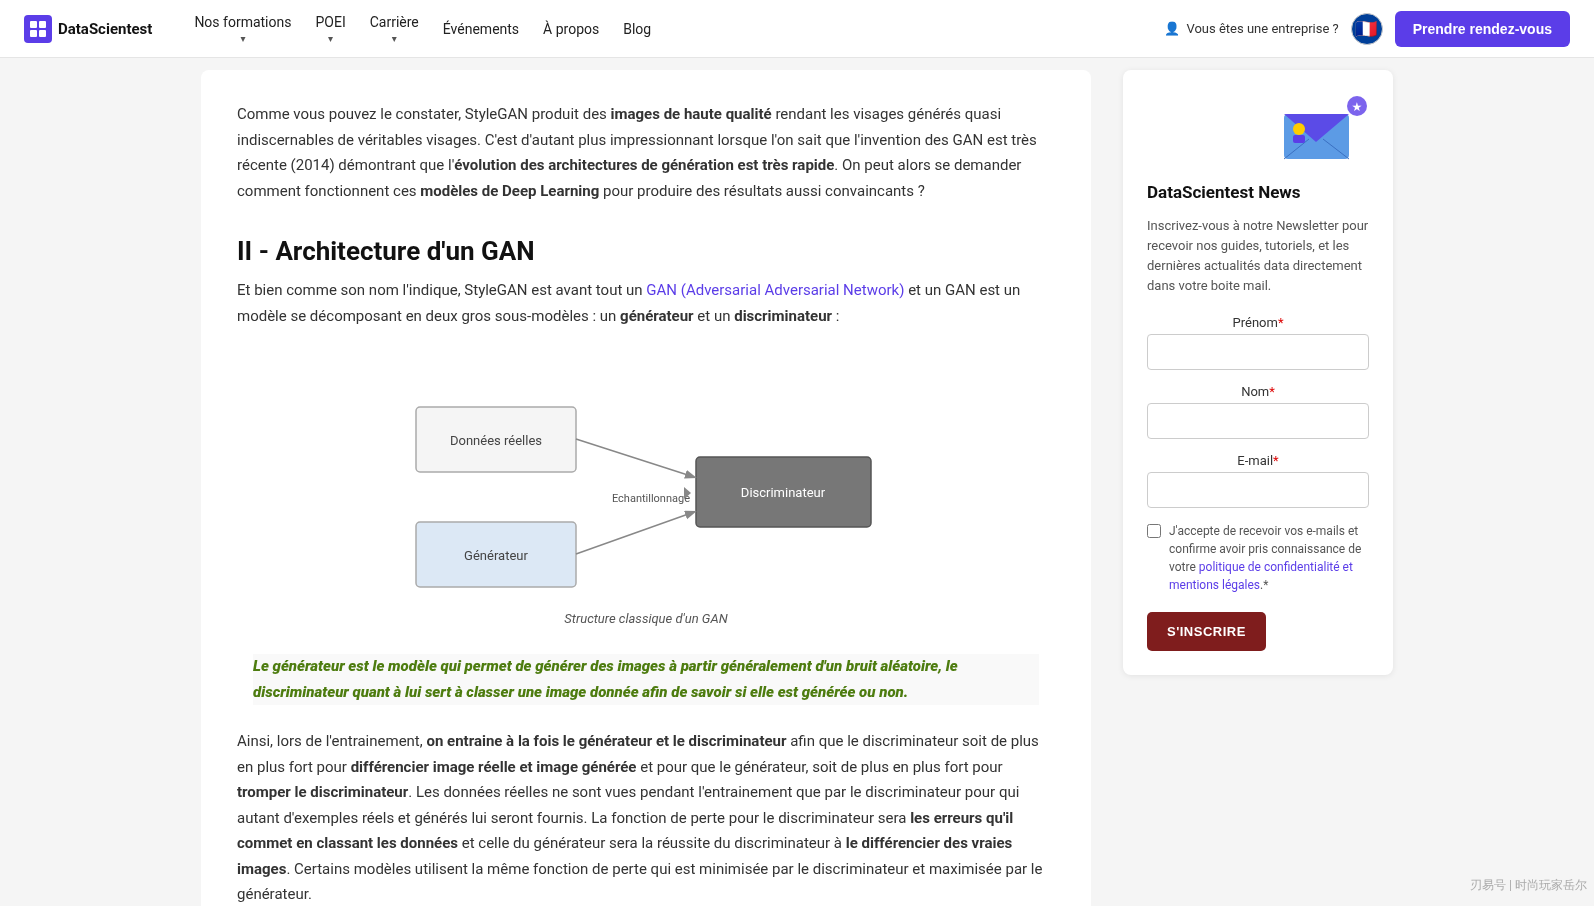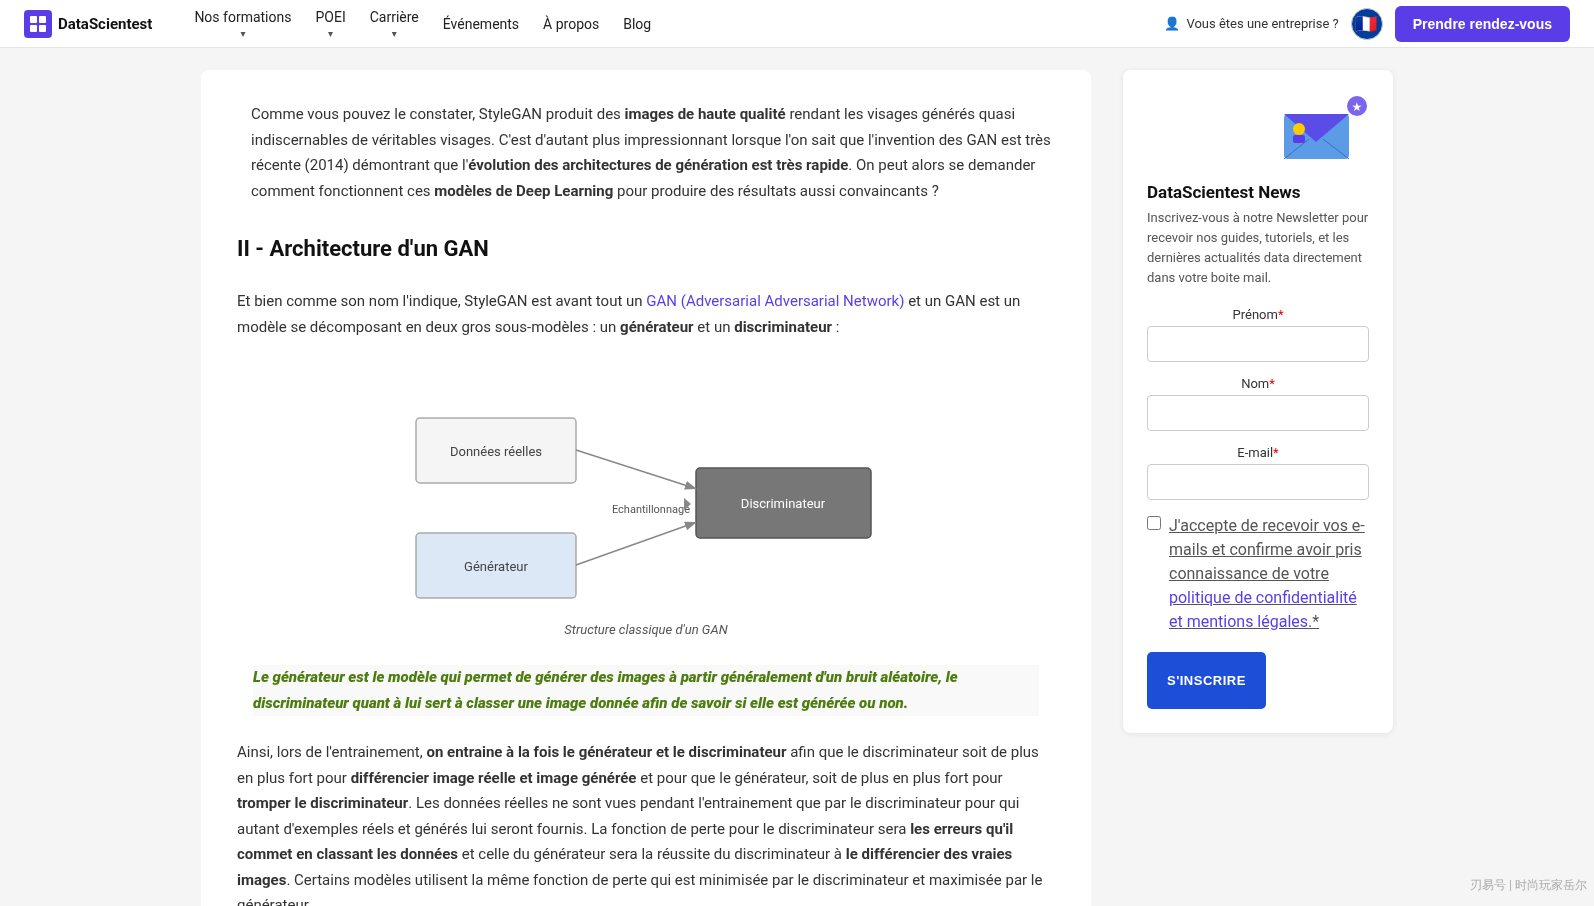--- a/index.html
+++ b/index.html
@@ -4,21 +4,21 @@
   <style>
     * { box-sizing: border-box; margin: 0; padding: 0; }
     body { font-family: -apple-system, BlinkMacSystemFont, 'Segoe UI', Roboto, sans-serif; background: #f5f5f5; color: #222; font-size: 15px; }
 
     
     .navbar {
       background: #fff;
       display: flex;
       align-items: center;
       padding: 0 24px;
-      height: 48px;
+      height: 58px;
       border-bottom: 1px solid #e5e5e5;
       position: fixed;
       top: 0; left: 0; right: 0;
       z-index: 100;
       gap: 32px;
     }
     .navbar-logo {
       display: flex;
       align-items: center;
       gap: 6px;
@@ -108,28 +108,27 @@
       width: 270px;
       flex-shrink: 0;
     }
 
     
     .intro-text {
       font-size: 15px;
       line-height: 1.7;
       color: #333;
       margin-bottom: 32px;
-      margin-left: 14px;
     }
     .intro-text strong { font-weight: 700; }
     .section-title {
-      font-size: 22px;
+      font-size: 26px;
       font-weight: 700;
       color: #111;
-      margin-bottom: 28px;
+      margin-bottom: 12px;
     }
     .body-text {
       font-size: 15px;
       line-height: 1.7;
       color: #333;
       margin-bottom: 20px;
     }
     .body-text strong { font-weight: 700; }
     .body-text a { color: #5b3de8; text-decoration: none; }
 
@@ -173,21 +172,21 @@
     }
     .sidebar-icon-wrap {
       display: flex;
       justify-content: flex-end;
       margin-bottom: 8px;
     }
     .sidebar-newsletter-title {
       font-size: 17px;
       font-weight: 700;
       color: #111;
-      margin-bottom: 6px;
+      margin-bottom: 14px;
     }
     .sidebar-newsletter-desc {
       font-size: 13px;
       color: #555;
       line-height: 1.55;
       margin-bottom: 18px;
     }
     .form-label {
       font-size: 13px;
       color: #333;
@@ -214,31 +213,30 @@
       margin-bottom: 18px;
     }
     .checkbox-row input[type="checkbox"] {
       margin-top: 2px;
       flex-shrink: 0;
       width: 14px;
       height: 14px;
       cursor: pointer;
     }
     .checkbox-label {
-      font-size: 16px;
+      font-size: 12px;
       color: #555;
       line-height: 1.5;
-      text-decoration: underline;
     }
     .checkbox-label a { color: #5b3de8; text-decoration: none; }
     .subscribe-btn {
-      background: #1d4ed8;
+      background: #7f1d1d;
       color: #fff;
       border: none;
-      padding: 21px 20px;
+      padding: 12px 20px;
       border-radius: 5px;
       font-size: 13px;
       font-weight: 700;
       cursor: pointer;
       letter-spacing: 0.5px;
       text-transform: uppercase;
     }
 
     
     .watermark {

